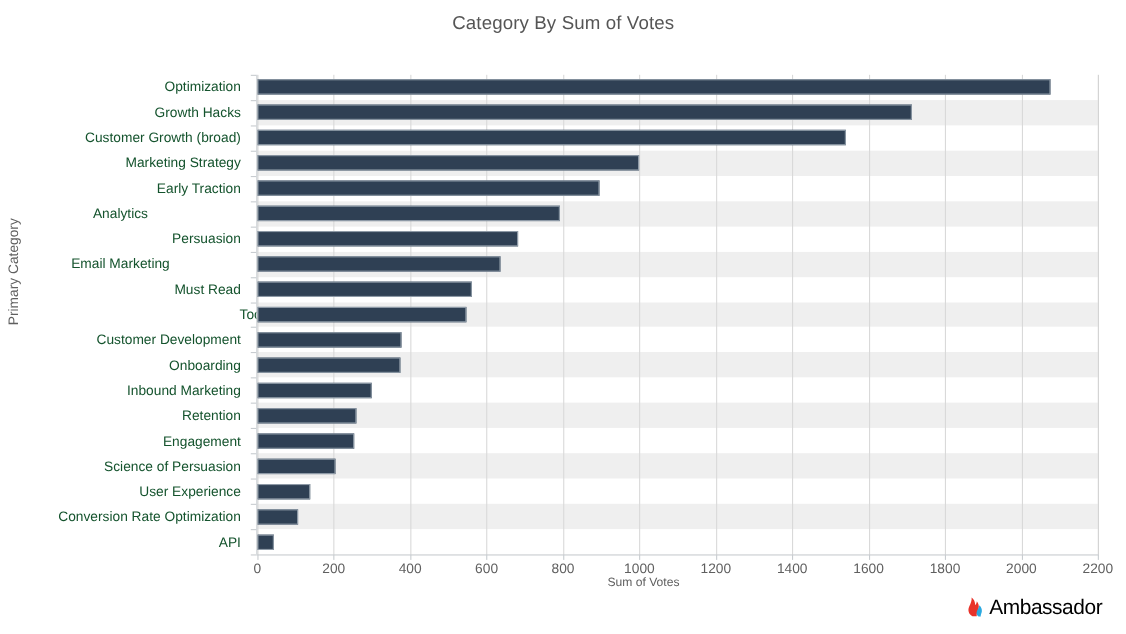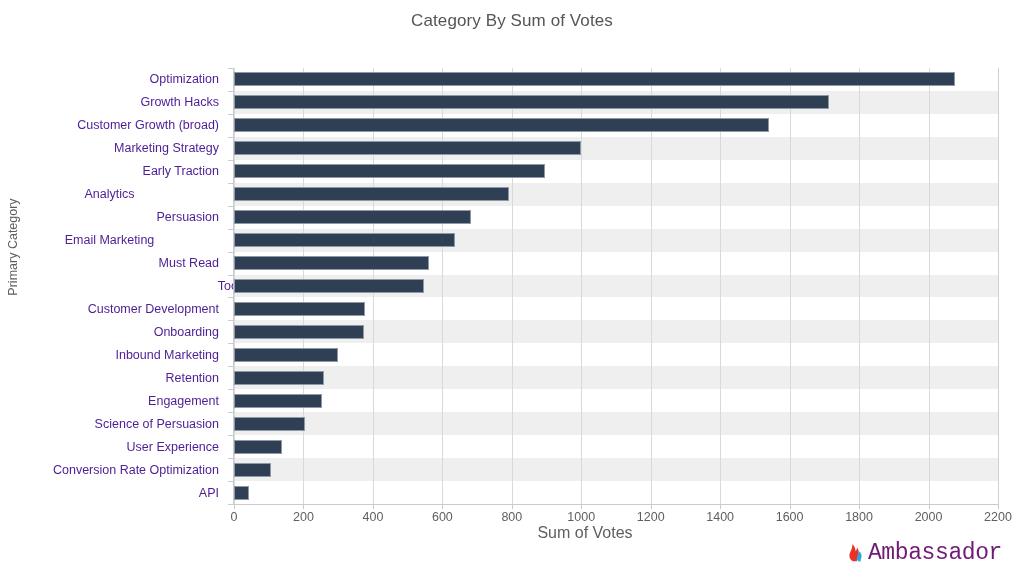--- a/index.html
+++ b/index.html
@@ -91,21 +91,21 @@
     width: 5px;
     height: 1px;
     background: #c8ccd0;
   }
 
   .y-label {
     position: absolute;
     right: 1026px;
     text-align: right;
     font-size: 12.5px;
-    color: #4c1d95;
+    color: #14532d;
     white-space: nowrap;
     line-height: 14px;
   }
   #y-labels-wrap {
     position: absolute;
     left: 0; top: 68px;
     width: 1024px; height: 436px;
   }
   #y-labels-wrap .y-label {
     right: auto;
@@ -142,37 +142,37 @@
     transform: translateX(-50%);
   }
   #x-axis-title {
     position: absolute;
     left: 0;
     top: 524px;
     width: 940px;
     padding-left: 230px;
     box-sizing: border-box;
     text-align: center;
-    font-size: 16px;
+    font-size: 11px;
     color: #5f5f5f;
   }
 
   
   #brand-logo {
     position: absolute;
     right: 22px;
     bottom: 10px;
     display: flex;
     align-items: center;
     gap: 3px;
   }
   #brand-text {
-    font-size: 23px;
-    color: #701a75;
-    font-family: Liberation Mono, monospace;
+    font-size: 19px;
+    color: #000000;
+    font-family: Liberation Sans, sans-serif;
     letter-spacing: -0.4px;
   }
 </style>
 </head>
 <body>
 
 <div id="chart-root">
 
   <div id="chart-title">Category By Sum of Votes</div>
 

